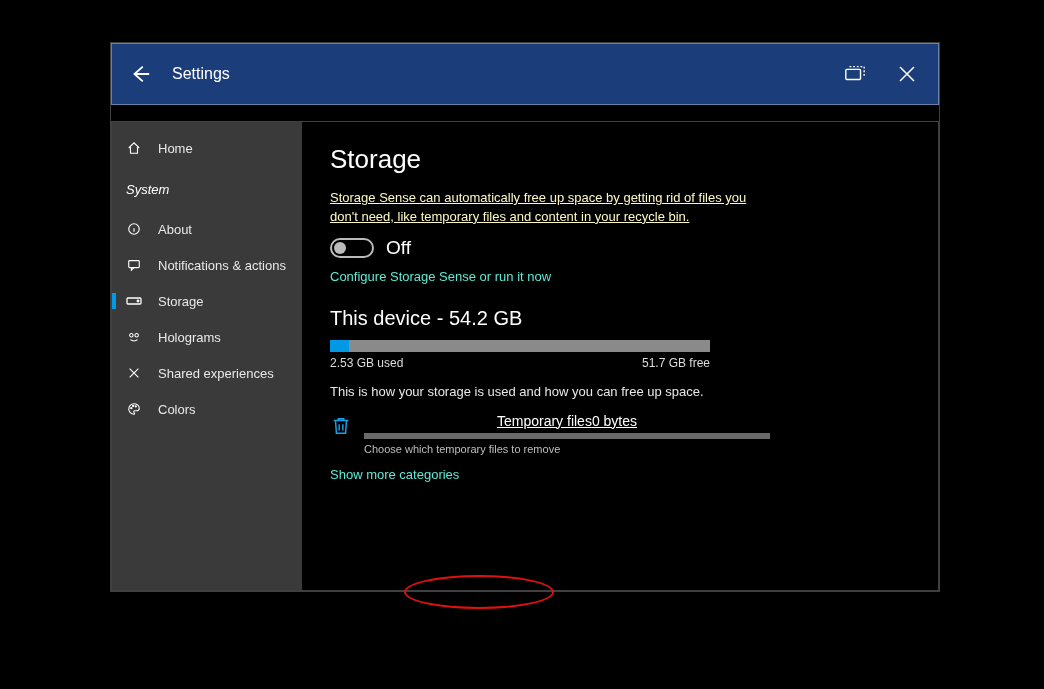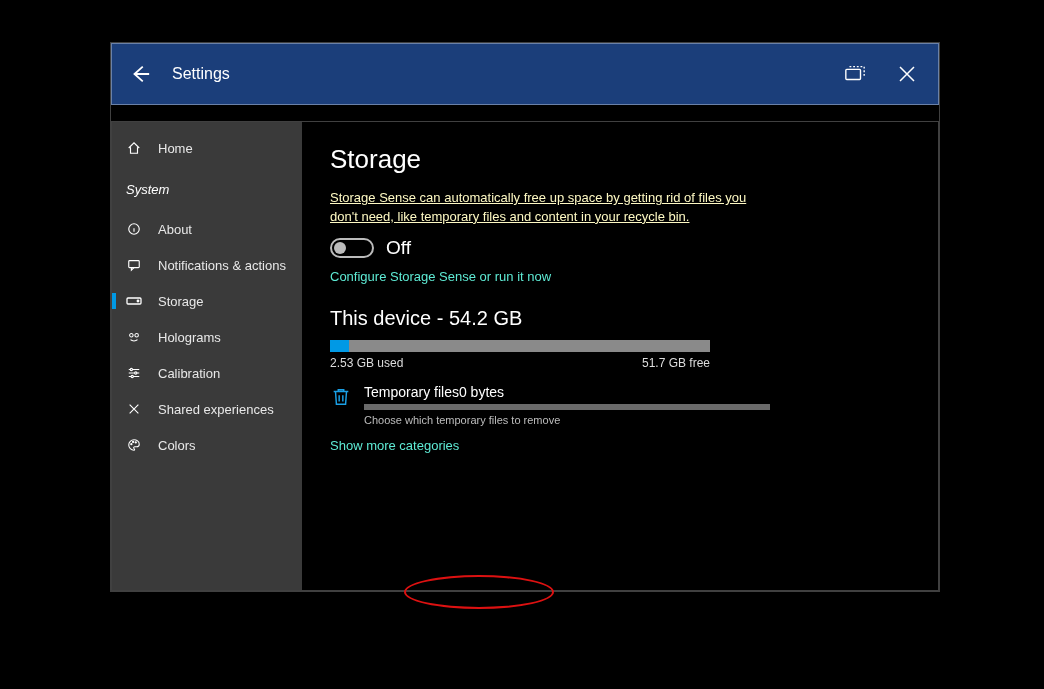--- a/index.html
+++ b/index.html
@@ -99,21 +99,21 @@
   .section-h { font-size:20px; font-weight:400; margin-top:22px; margin-bottom:10px; }
   .bar-outer { width:380px; height:12px; background:#8a8a8a; position:relative; }
   .bar-inner { height:100%; background:#0099e5; position:absolute; left:0; top:0; }
   .bar-labels { display:flex; justify-content:space-between; width:380px; font-size:12px; margin-top:4px; color:#ddd; }
   .subdesc { font-size:13px; margin-top:14px; color:#e8e8e8; }
   .category {
     display:flex; align-items:flex-start; gap:12px; margin-top:14px; width:440px; cursor:pointer;
   }
   .category .caticon { width:22px; height:22px; margin-top:2px; color:#1aa0e6; }
   .category .catbody { flex:1; }
-  .category .cat-head { display:flex; justify-content:flex-start; font-size:14px; }
+  .category .cat-head { display:flex; justify-content:center; font-size:14px;text-decoration:underline; }
   .category .cat-bar { height:6px; background:#6a6a6a; margin-top:4px; }
   .category .cat-sub { font-size:11px; color:#bdbdbd; margin-top:4px; }
   .showmore { margin-top:12px; }
   .annot-ellipse {
     position:absolute;
     border:2px solid #d11;
     border-radius:50%;
     pointer-events:none;
   }
 </style>
@@ -192,31 +192,20 @@
         <span class="ico">
           <svg width="14" height="14" viewBox="0 0 16 16" fill="none" stroke="#fff" stroke-width="1.2">
               <circle cx="5" cy="6" r="2"></circle>
               <circle cx="11" cy="6" r="2"></circle>
               <path d="M4 11c2 2 6 2 8 0"></path>
             </svg>
         </span>
         <span>Holograms</span>
       </div>
 
-      <div class="row">
-        <span class="ico">
-          <svg width="14" height="14" viewBox="0 0 16 16" fill="none" stroke="#fff" stroke-width="1.3">
-              <path d="M2 4h12M2 8h12M2 12h12"></path>
-              <circle cx="5" cy="4" r="1.3" fill="#3a3a3a"></circle>
-              <circle cx="10" cy="8" r="1.3" fill="#3a3a3a"></circle>
-              <circle cx="6" cy="12" r="1.3" fill="#3a3a3a"></circle>
-            </svg>
-        </span>
-        <span>Calibration</span>
-      </div>
 
       <div class="row">
         <span class="ico">
           <svg width="14" height="14" viewBox="0 0 16 16" fill="none" stroke="#fff" stroke-width="1.3">
               <path d="M3 3l10 10M13 3L3 13"></path>
             </svg>
         </span>
         <span>Shared experiences</span>
       </div>
 
@@ -243,20 +232,21 @@
       <div class="link" style="margin-top:10px;">Configure Storage Sense or run it now</div>
 
       <div class="section-h">This device - 54.2 GB</div>
       <div class="bar-outer">
         <div class="bar-inner" id="used-bar" style="width: 5%;"></div>
       </div>
       <div class="bar-labels">
         <span>2.53 GB used</span>
         <span>51.7 GB free</span>
       </div>
+      <p class="subdesc">This is how your storage is used and how you can free up space.</p>
 
       <div class="category">
         <div class="caticon">
           <svg width="22" height="22" viewBox="0 0 24 24" fill="none" stroke="#1aa0e6" stroke-width="1.6">
               <path d="M4 6h16M9 6V4h6v2M6 6l1 14h10l1-14M10 10v7M14 10v7"></path>
             </svg>
         </div>
         <div class="catbody">
           <div class="cat-head">
             <span>Temporary files</span>

